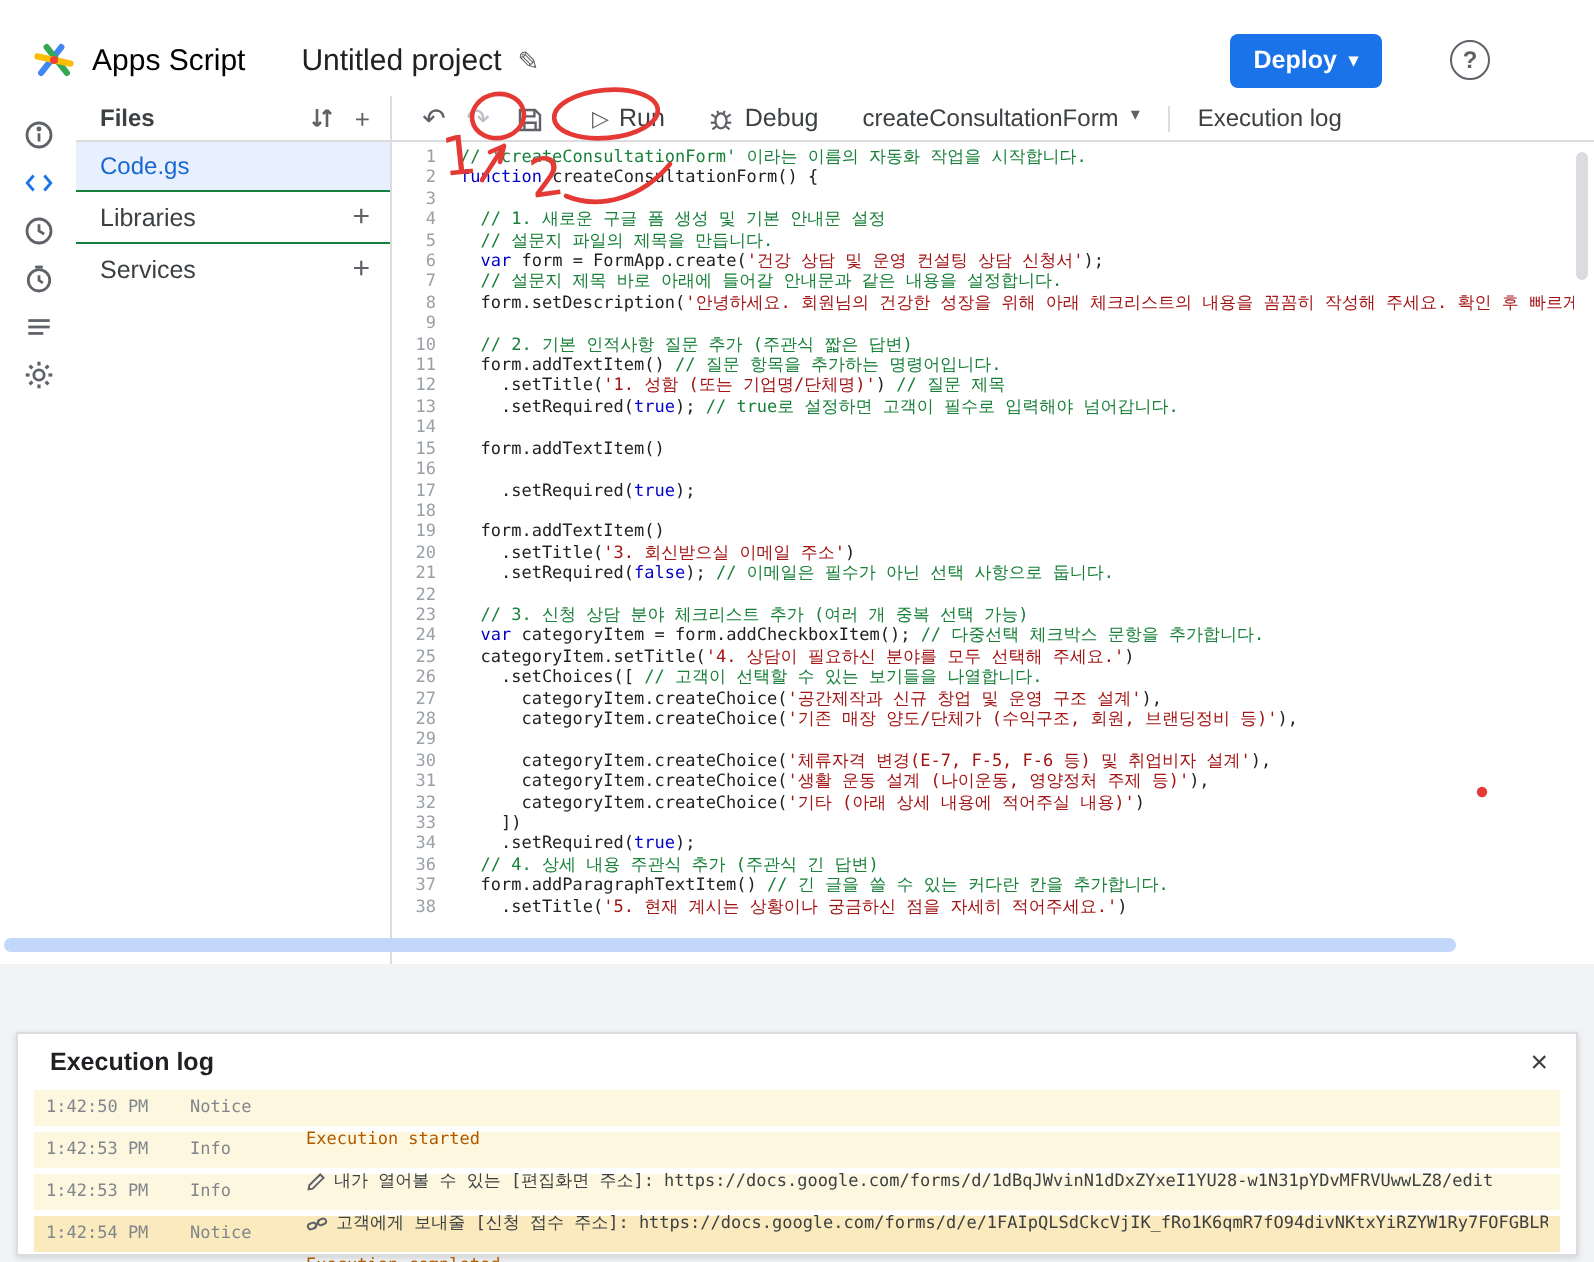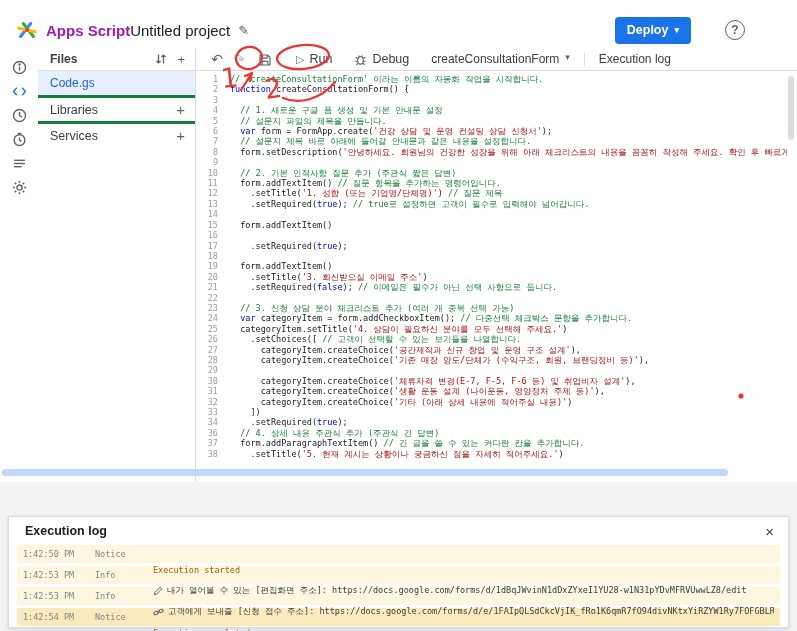--- a/index.html
+++ b/index.html
@@ -8,40 +8,40 @@
     position: relative;
     background: #f1f3f4;
     font-family: "Liberation Sans", sans-serif;
     color: #202124;
     overflow: hidden;
   }
   
   .app-window { position:absolute; left:0; top:0; width:797px; height:482px; background:#fff; }
   .app-header { position:absolute; left:0; top:10px; width:100%; height:40px; display:flex; align-items:center; padding:0 16px; }
   .logo { width:22px; height:22px; margin-right:8px; flex:0 0 auto; }
-  .brand { font-size:15px; font-weight:700; color:#a21caf; }
+  .brand { font-size:15px; font-weight:400; color:#000000; margin-right:28px; }
   .project-title { font-size:15px; color:#202124; margin-right:8px; }
   .pencil { font-size:13px; color:#5f6368; cursor:pointer; }
   .header-right { margin-left:auto; display:flex; align-items:center; gap:34px; padding-right:36px; }
   .deploy-btn { background:#1a73e8; color:#fff; border:none; border-radius:4px; height:27px; padding:0 12px; font-size:12.5px; font-family:inherit; display:flex; align-items:center; gap:6px; cursor:pointer;font-weight:bold; }
   .help-circle { width:20px; height:20px; border:1.6px solid #5f6368; border-radius:50%; color:#5f6368; font-size:12px; font-weight:700; display:flex; align-items:center; justify-content:center; cursor:pointer; }
   
   .nav-rail { position:absolute; left:0; top:50px; width:38px; height:432px; display:flex; flex-direction:column; align-items:center; padding-top:10px; gap:9px; }
   .rail-btn { width:26px; height:15px; display:flex; align-items:center; justify-content:center; cursor:pointer; }
   .rail-btn svg { stroke:#5f6368; fill:none; stroke-width:1.3; }
   .rail-btn.active svg { stroke:#1a73e8; }
   
   .files-panel { position:absolute; left:38px; top:48px; width:158px; height:434px; border-right:1px solid #dadce0; background:#fff; }
   .files-header { height:23px; display:flex; align-items:center; border-bottom:1px solid #dadce0; padding:0 10px 0 12px; }
   .files-title { font-size:12px; font-weight:700; color:#3c4043; flex:1; }
   .mini-icon { color:#5f6368; font-size:13px; margin-left:10px; cursor:pointer; display:flex; align-items:center; }
   .mini-icon svg { stroke:#5f6368; fill:none; stroke-width:1.3; }
   .file-row { height:24px; display:flex; align-items:center; padding:0 12px; font-size:12px; cursor:pointer; }
   .file-row.selected { background:#e8f0fe; color:#1967d2; }
-  .panel-section { height:26px; display:flex; align-items:center; padding:0 10px 0 12px; font-size:12.5px; color:#3c4043; border-top:3px solid #15803d; cursor:pointer; }
+  .panel-section { height:26px; display:flex; align-items:center; padding:0 10px 0 12px; font-size:12.5px; color:#3c4043; border-top:1px solid #15803d; cursor:pointer; }
   .panel-section .label { flex:1; }
   .plus { color:#5f6368; font-size:15px; cursor:pointer; }
   
   .editor-toolbar { position:absolute; left:196px; top:48px; width:601px; height:23px; display:flex; align-items:center; gap:0; padding-left:10px; border-bottom:1px solid #dadce0; background:#fff; }
   .tb-icon { width:22px; text-align:center; color:#5f6368; font-size:14px; cursor:pointer; flex:0 0 auto; }
   .tb-icon.disabled { color:#bdc1c6; }
   .tb-icon svg { stroke:#5f6368; fill:none; stroke-width:1.2; vertical-align:middle; }
   .tb-group { display:flex; align-items:center; gap:5px; color:#3c4043; font-size:12.5px; cursor:pointer; flex:0 0 auto; }
   .tb-run { margin-left:20px; }
   .tb-debug { margin-left:22px; }

